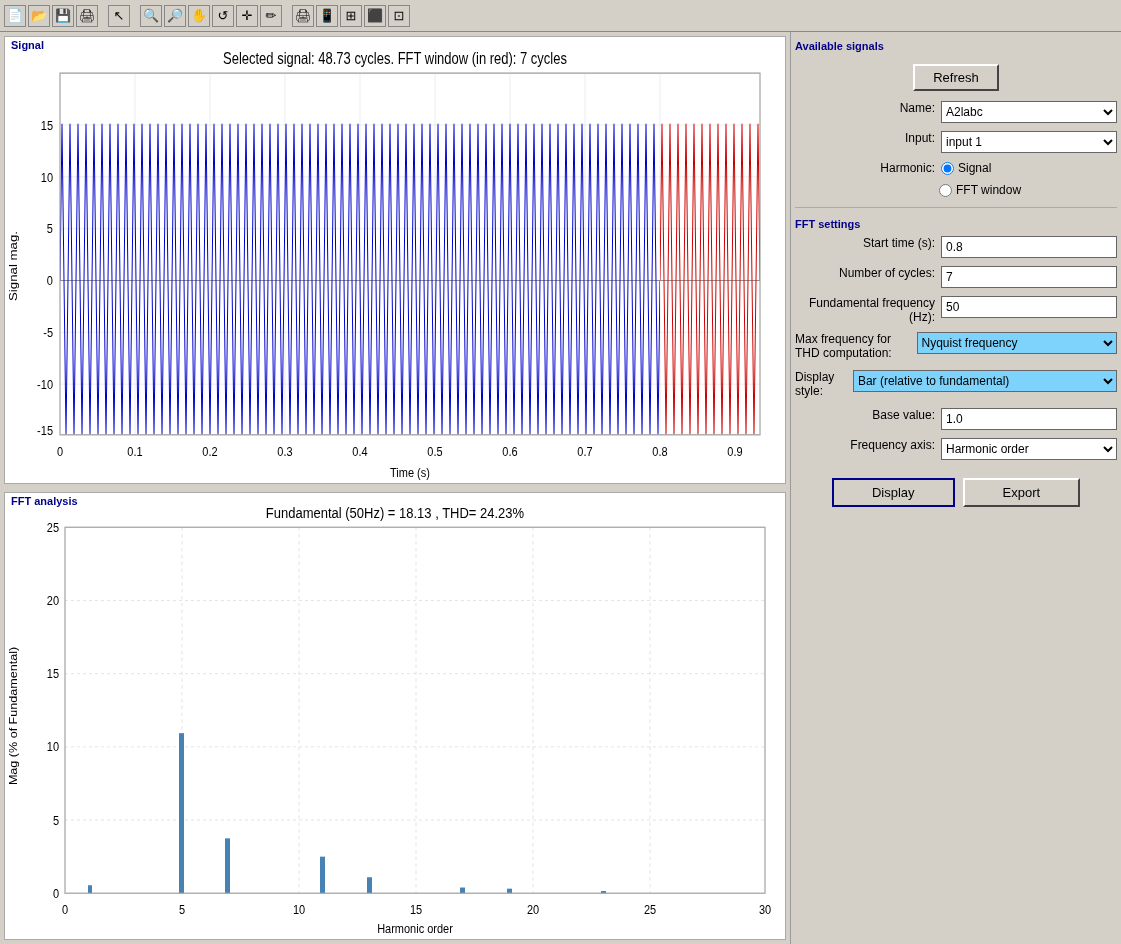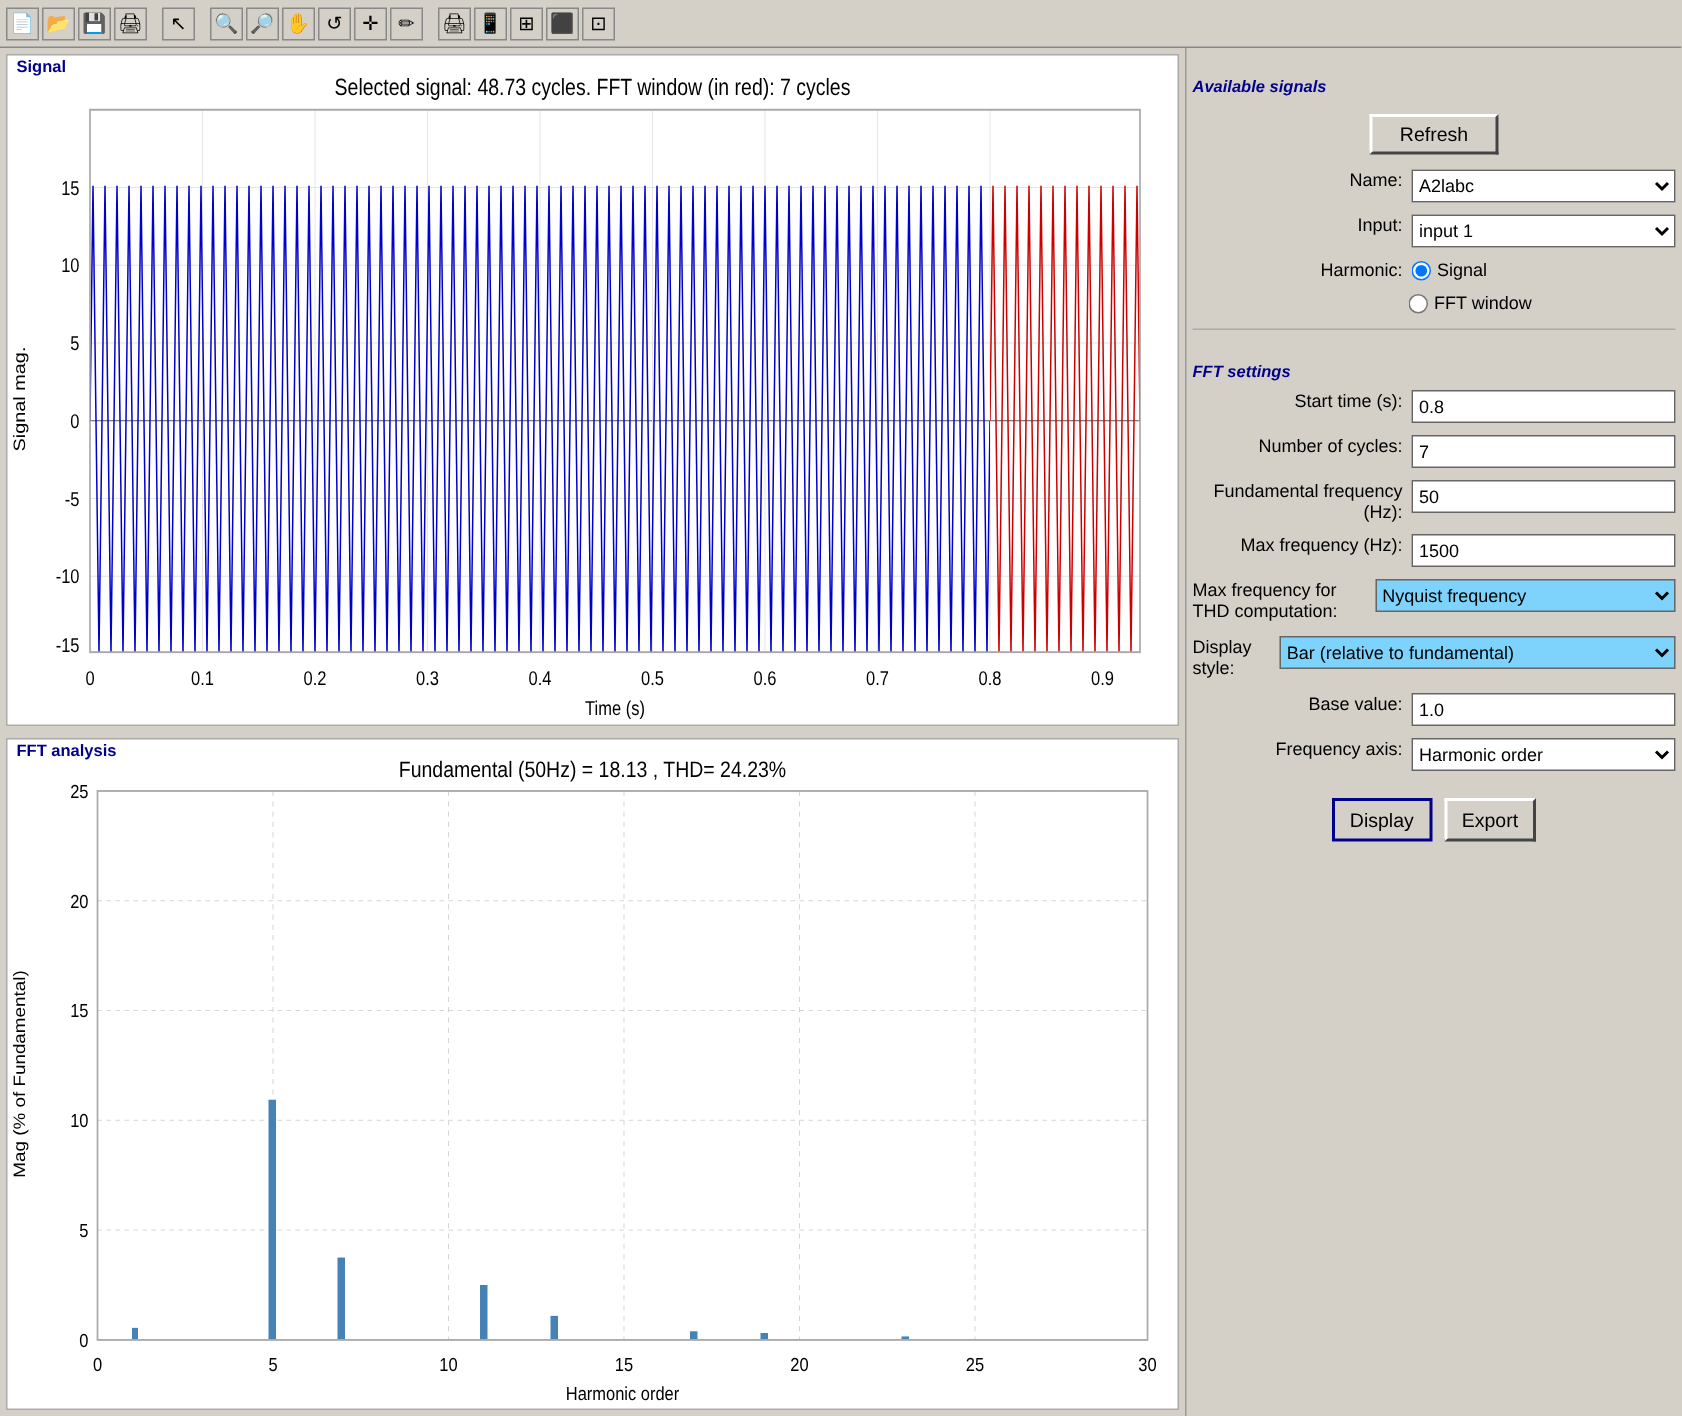--- a/index.html
+++ b/index.html
@@ -88,22 +88,21 @@
       padding: 4px;
       gap: 0;
       overflow-y: auto;
     }
 
     .section-label {
       color: #00008b;
       font-size: 11px;
       font-weight: bold;
       margin-bottom: 6px;
-      margin-top: 16px;
-      font-style: italic;
+      margin-top: 4px;
     }
 
     .form-row {
       display: flex;
       margin-bottom: 8px;
       gap: 6px;
     }
     .form-label {
       width: 140px;
       text-align: right;
@@ -149,21 +148,21 @@
       margin-left: 144px;
     }
 
     .bottom-btns {
       display: flex;
       gap: 8px;
       margin-top: 10px;
       justify-content: center;
     }
     .action-btn {
-      padding: 5px 10px;
+      padding: 5px 38px;
       background: #d4d0c8;
       border: 2px solid #fff;
       border-right-color: #444;
       border-bottom-color: #444;
       font-size: 13px;
       cursor: pointer;
     }
     .action-btn.active {
       border: 2px solid #00008b;
     }
@@ -399,24 +398,20 @@
     <div class="form-row">
       <span class="form-label">Number of cycles:</span>
       <input class="form-input" type="text" value="7" style="">
     </div>
 
     <div class="form-row">
       <span class="form-label">Fundamental frequency (Hz):</span>
       <input class="form-input" type="text" value="50" style="">
     </div>
 
-    <div class="form-row">
-      <span class="form-label">Max frequency (Hz):</span>
-      <input class="form-input" type="text" value="1500" style="">
-    </div>
 
     <div class="full-row">
       <span class="full-row-label">Max frequency for THD computation:</span>
       <select class="full-width-select">
         <option>Nyquist frequency</option>
       </select>
     </div>
 
     <div class="full-row">
       <span class="full-row-label">Display style:</span>

